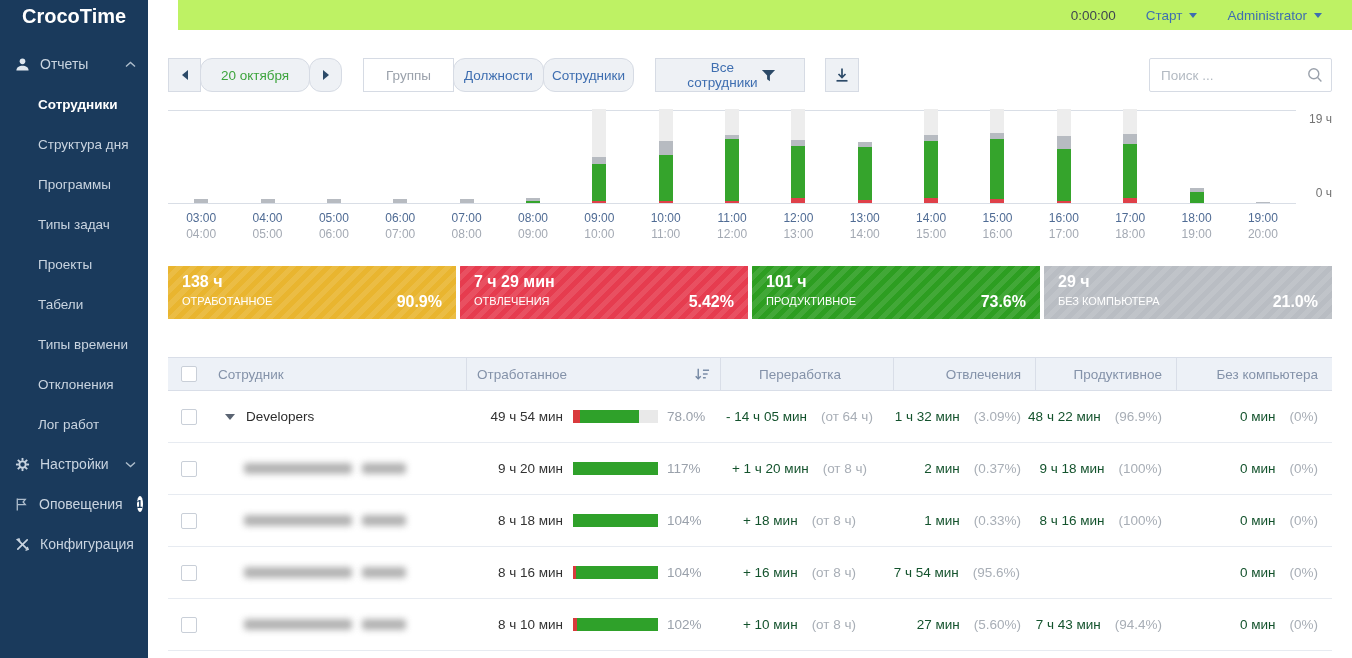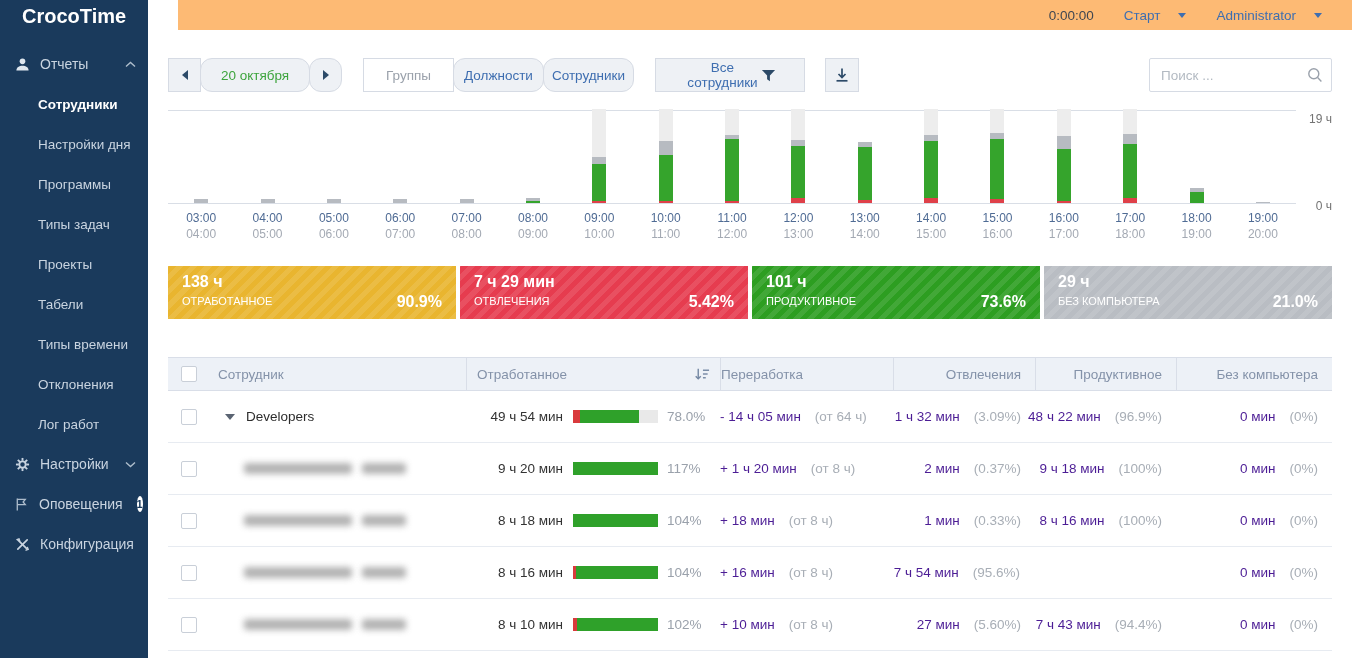--- a/index.html
+++ b/index.html
@@ -14,23 +14,23 @@
   .snav-sec { height:40px; display:flex; align-items:center; gap:10px; padding:0 12px 0 14px; font-size:14px; cursor:pointer; }
   .snav-sec .slabel { flex:0 0 auto; }
   .snav-sec .schev { margin-left:auto; display:flex; }
   .sicon { width:16px; height:16px; display:flex; align-items:center; justify-content:center; }
   .snav-sub { height:40px; display:flex; align-items:center; padding-left:38px; font-size:13.5px; cursor:pointer; color:#c9d4e0; }
   .snav-sub.active { color:#fff; font-weight:bold; }
   .badge { width:16px; height:16px; border-radius:50%; background:#fff; color:#1a3a5c; font-size:11px; font-weight:bold; display:flex; align-items:center; justify-content:center; margin-left:4px; }
 
   
   .main { flex:1; display:flex; flex-direction:column; min-width:0; }
-  .topbar { height:30px; background:#fdba74; display:flex; align-items:center; justify-content:flex-end; gap:30px; padding-right:30px; font-size:13.5px; flex-shrink:0;margin-left:30px; }
+  .topbar { height:30px; background:#bef264; display:flex; align-items:center; justify-content:flex-end; gap:30px; padding-right:30px; font-size:13.5px; flex-shrink:0;margin-left:30px; }
   .timer { color:#3f4650; }
-  .tb-link { background:none; border:none; color:#3e6eb0; font-size:13.5px; display:flex; align-items:center; gap:18px; cursor:pointer; font-family:inherit; }
+  .tb-link { background:none; border:none; color:#3e6eb0; font-size:13.5px; display:flex; align-items:center; gap:7px; cursor:pointer; font-family:inherit; }
   .chev-down { width:0; height:0; border-left:4.5px solid transparent; border-right:4.5px solid transparent; border-top:5.5px solid #3e6eb0; }
   .content { flex:1; padding:28px 20px 0 20px; }
 
   
   .toolbar { display:flex; align-items:center; height:34px; margin-bottom:18px; }
   .btn { height:34px; background:#eef1f5; border:1px solid #d6dbe4; color:#3e6eb0; font-size:13.5px; display:flex; align-items:center; justify-content:center; cursor:pointer; font-family:inherit; }
   .btn-group { display:flex; }
   .btn-group .btn + .btn { margin-left:-1px;border-radius:12px; }
   .nav-arrow { width:33px; }
   .tri-left { width:0;height:0;border-top:5px solid transparent;border-bottom:5px solid transparent;border-right:6px solid #2c4a68; }
@@ -54,57 +54,57 @@
   .seg { width:100%; }
   .seg-ghost { background:#ededed; }
   .seg-gray  { background:#b7bbc1; }
   .seg-green { background:#35a42c; }
   .seg-red   { background:#df4049; }
   .xaxis { display:flex; margin-top:6px; }
   .x-slot { flex:1; text-align:center; font-size:12px; line-height:16px; }
   .x1 { color:#4f6b94; display:block; }
   .x2 { color:#a3a9b3; display:block; }
   .ylab { position:absolute; right:0; font-size:12px; color:#737373; }
-  .ylab-top { top:2px; } .ylab-bot { top:89px; }
+  .ylab-top { top:2px; } .ylab-bot { top:76px; }
 
   
   .cards { display:flex; gap:4px; margin-bottom:38px; }
   .card { flex:1; height:53px; position:relative; color:#fff; padding:7px 14px 0 14px; display:flex; justify-content:space-between; overflow:hidden; }
   .card::after { content:""; position:absolute; inset:0; pointer-events:none;
     background:repeating-linear-gradient(315deg, rgba(255,255,255,0.10) 0px, rgba(255,255,255,0.10) 5px, rgba(255,255,255,0) 5px, rgba(255,255,255,0) 10px); }
   .card-value { font-size:16px; font-weight:bold; }
   .card-label { font-size:11px; margin-top:4px; }
   .card-pct { font-size:16px; font-weight:bold; align-self:center; margin-top:12px; }
 
   
   .table { font-size:13.5px; }
   .thead { display:flex; background:#edf1f7; border-top:1px solid #d9dee8; border-bottom:1px solid #d9dee8; height:34px; color:#8492a9; }
   .cell { height:100%; display:flex; align-items:center; }
   .col-check { width:42px; justify-content:center; }
   .col-emp { width:256px; padding-left:8px; }
   .col-worked { width:254px; padding:0 10px; }
-  .col-over { width:173px; justify-content:flex-start; padding-right:14px; }
+  .col-over { width:173px; justify-content:center; padding-right:14px; }
   .col-dist { width:142px; justify-content:flex-end; padding-right:14px; }
   .col-prod { width:141px; justify-content:flex-end; padding-right:14px; }
   .col-nocomp { flex:1; justify-content:flex-end; padding-right:14px; }
   .thead .col-worked, .thead .col-over, .thead .col-dist, .thead .col-prod, .thead .col-nocomp { border-left:1px solid #d9dee8; }
   .thead .col-worked { justify-content:space-between; }
   .trow { display:flex; height:52px; align-items:center; border-bottom:1px solid #e7ebf1; background:#fff; }
   .cb { width:16px; height:16px; background:#fff; border:1px solid #c9cfd8; border-radius:2px; cursor:pointer; }
   .caret { width:0; height:0; border-left:5px solid transparent; border-right:5px solid transparent; border-top:6px solid #5a6472; margin:0 11px 0 7px; cursor:pointer; }
   .emp-name { color:#2d2d2d; cursor:pointer; }
   .blobs { display:flex; gap:10px; margin-left:26px; }
   .blob { height:11px; border-radius:3px; background:#a0a0a0; filter:blur(3px); opacity:.8; }
   .blob1 { width:108px; } .blob2 { width:44px; }
   .w-time { flex:1; text-align:right; color:#333; white-space:nowrap; }
   .rowbar { width:85px; height:13px; background:#e9e9e9; display:flex; margin-left:10px; flex-shrink:0; }
   .rb-red { background:#d93a3c; height:100%; }
   .rb-green { background:#2fa12a; height:100%; }
   .w-pct { width:52px; padding-left:9px; color:#9aa1ab; }
-  .val { color:#4c1d95; white-space:nowrap; }
+  .val { color:#14532d; white-space:nowrap; }
   .note { color:#a8aeb6; margin-left:14px; white-space:nowrap; }
 </style>
 </head>
 <body>
 
 <div class="app">
   <aside class="sidebar">
     <div class="logo">CrocoTime</div>
     <nav class="snav" id="sidebar-nav">
         <div class="snav-sec">
@@ -115,21 +115,21 @@
             </svg>
           </span>
           <span class="slabel">Отчеты</span>
           <span class="schev">
             <svg width="11" height="7" viewBox="0 0 11 7" fill="none">
               <path d="M1 5.5L5.5 1.5L10 5.5" stroke="#aebdcc" stroke-width="1.4"></path>
             </svg>
           </span>
         </div>
         <div class="snav-sub active">Сотрудники</div>
-        <div class="snav-sub">Настройки дня</div>
+        <div class="snav-sub">Структура дня</div>
         <div class="snav-sub">Программы</div>
         <div class="snav-sub">Типы задач</div>
         <div class="snav-sub">Проекты</div>
         <div class="snav-sub">Табели</div>
         <div class="snav-sub">Типы времени</div>
         <div class="snav-sub">Отклонения</div>
         <div class="snav-sub">Лог работ</div>
         <div class="snav-sec">
           <span class="sicon">
             <svg width="15" height="15" viewBox="0 0 16 16">

